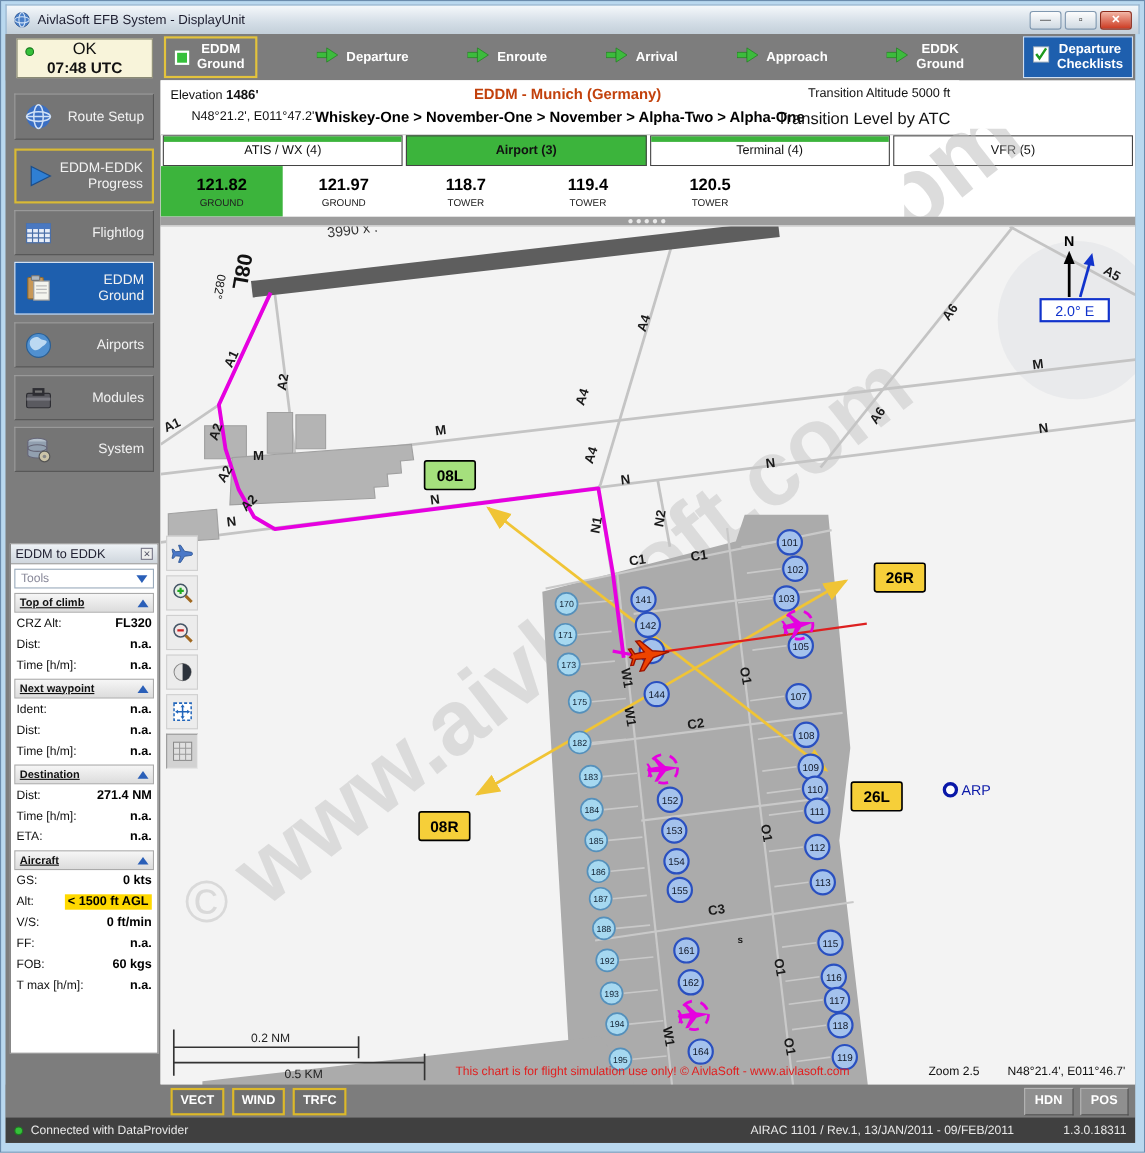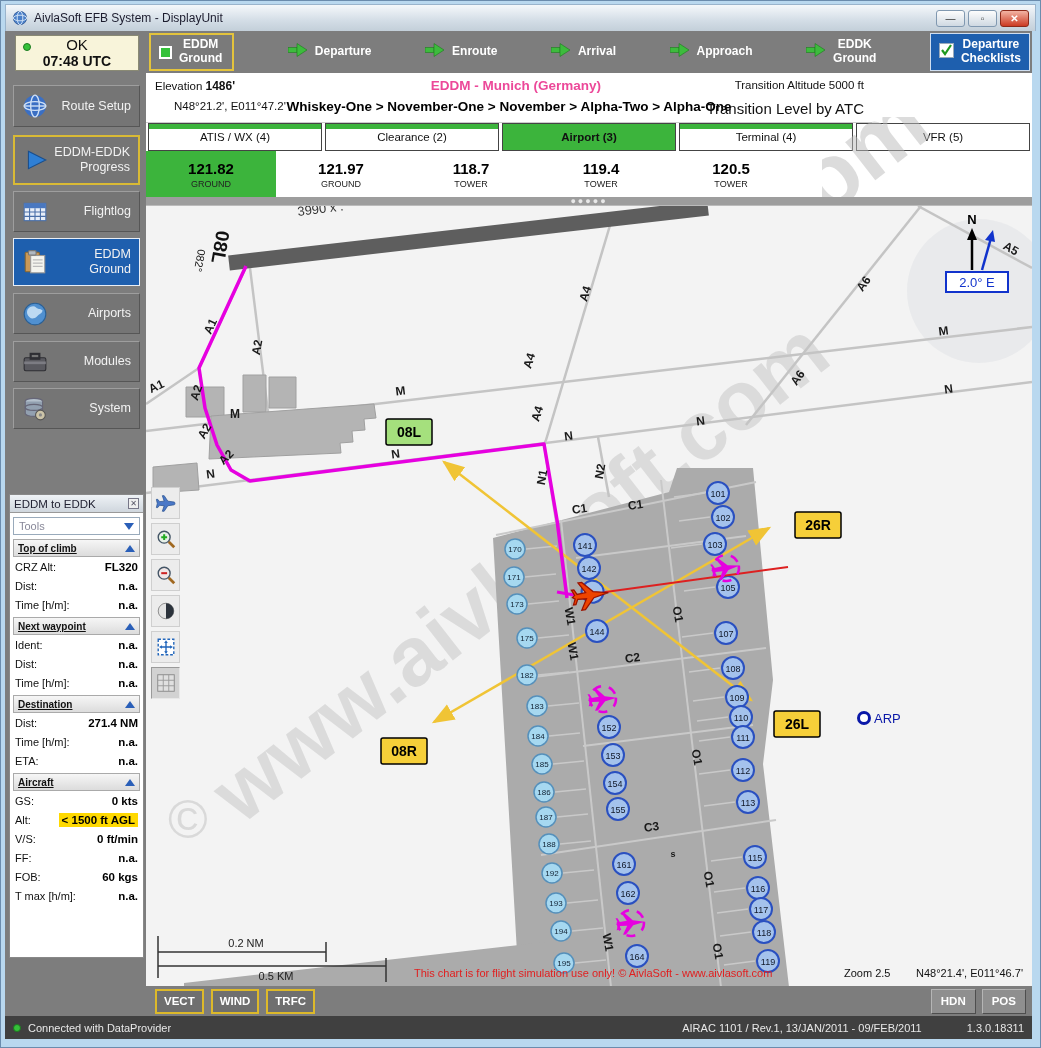--- a/index.html
+++ b/index.html
@@ -41,30 +41,30 @@
   .prow{display:flex;align-items:center;padding:0 5px;height:19px;}
   .prow .pl{color:#111;}
   .prow .pv{margin-left:auto;font-weight:bold;color:#000;font-size:11.5px;white-space:nowrap;}
   .prow .pv.alert{background:#ffd900;padding:1px 3px;}
   
   .content{position:absolute;left:141px;top:42px;width:886px;height:913px;background:#fff;}
   .ahdr{position:absolute;left:0;top:0;width:726px;height:50px;background:#fff;border-bottom:1px solid #ccc;}
   .ahdr .l1{position:absolute;left:9px;top:6px;font-size:11.5px;color:#111;}
   .ahdr .l1 b{font-size:12px;}
   .ahdr .l2{position:absolute;left:9px;top:27px;font-size:11.5px;color:#111;margin-left:19px;}
-  .ahdr .c1{position:absolute;left:0;right:0;top:5px;text-align:center;font-size:13.5px;font-weight:bold;color:#ec4899;margin-left:14px;}
+  .ahdr .c1{position:absolute;left:0;right:0;top:5px;text-align:center;font-size:13.5px;font-weight:bold;color:#c2410c;margin-left:14px;}
   .ahdr .c2{position:absolute;left:0;right:0;top:26px;text-align:center;font-size:13.5px;font-weight:bold;color:#000;}
   .ahdr .r1{position:absolute;right:8px;top:6px;font-size:11.5px;color:#111;}
   .ahdr .r2{position:absolute;right:8px;top:27px;font-size:15px;color:#111;}
   .tabs{position:absolute;left:0;top:50px;width:886px;height:28px;display:flex;gap:3px;padding:0 2px;}
   .tab{flex:1;border:1px solid #444;background:#fff;position:relative;display:flex;align-items:center;justify-content:center;font-size:11.5px;color:#111;cursor:pointer;}
   .tab .stripe{position:absolute;left:0;right:0;top:0;height:5px;background:#3cb43c;}
   .tab.sel{background:#3cb43c;font-weight:bold;}
   .freqs{position:absolute;left:0;top:78px;width:886px;height:46px;background:#fff;display:flex;overflow:hidden;}
-  .freq{width:130px;height:46px;display:flex;flex-direction:column;align-items:center;justify-content:center;cursor:pointer;}
+  .freq{width:111px;height:46px;display:flex;flex-direction:column;align-items:center;justify-content:center;cursor:pointer;}
   .freq .fv{font-size:15px;font-weight:bold;color:#000;}
   .freq .fk{font-size:9px;color:#222;margin-top:2px;}
   .freq.sel{background:#3cb43c;}
   .wm-overlay{position:absolute;right:0;top:44px;width:210px;height:80px;overflow:hidden;pointer-events:none;}
   .wm-overlay div{position:absolute;left:-30px;top:-18px;font-size:92px;color:rgba(185,185,185,.5);transform:rotate(-38deg);font-weight:bold;}
   .splitter{position:absolute;left:0;top:124px;width:886px;height:8px;background:#9d9d9d;display:flex;align-items:center;justify-content:center;color:#e8e8e8;font-size:9px;letter-spacing:2px;line-height:4px;cursor:row-resize;}
   .mapwrap{position:absolute;left:0;top:132px;width:886px;height:781px;background:#f3f3f3;border-top:1px solid #bbb;}
   svg text{font-family:"Liberation Sans",sans-serif;}
   .maptools{position:absolute;left:5px;top:281px;display:flex;flex-direction:column;gap:4px;}
   .mtbtn{width:29px;height:32px;background:#ececec;border:1px solid #cfcfcf;display:flex;align-items:center;justify-content:center;cursor:pointer;}
@@ -310,24 +310,20 @@
         <div class="l2">N48°21.2', E011°47.2'</div>
         <div class="c1">EDDM - Munich (Germany)</div>
         <div class="c2">Whiskey-One &gt; November-One &gt; November &gt; Alpha-Two &gt; Alpha-One</div>
         <div class="r1">Transition Altitude 5000 ft</div>
         <div class="r2">Transition Level by ATC</div>
       </div>
       <div class="tabs">
           <div class="tab">
             <span class="stripe"></span>
             <span>ATIS / WX (4)</span>
-          </div>
-          <div class="tab">
-            <span class="stripe"></span>
-            <span>Clearance (2)</span>
           </div>
           <div class="tab sel">
             <span>Airport (3)</span>
           </div>
           <div class="tab">
             <span class="stripe"></span>
             <span>Terminal (4)</span>
           </div>
           <div class="tab">
             <span>VFR (5)</span>

